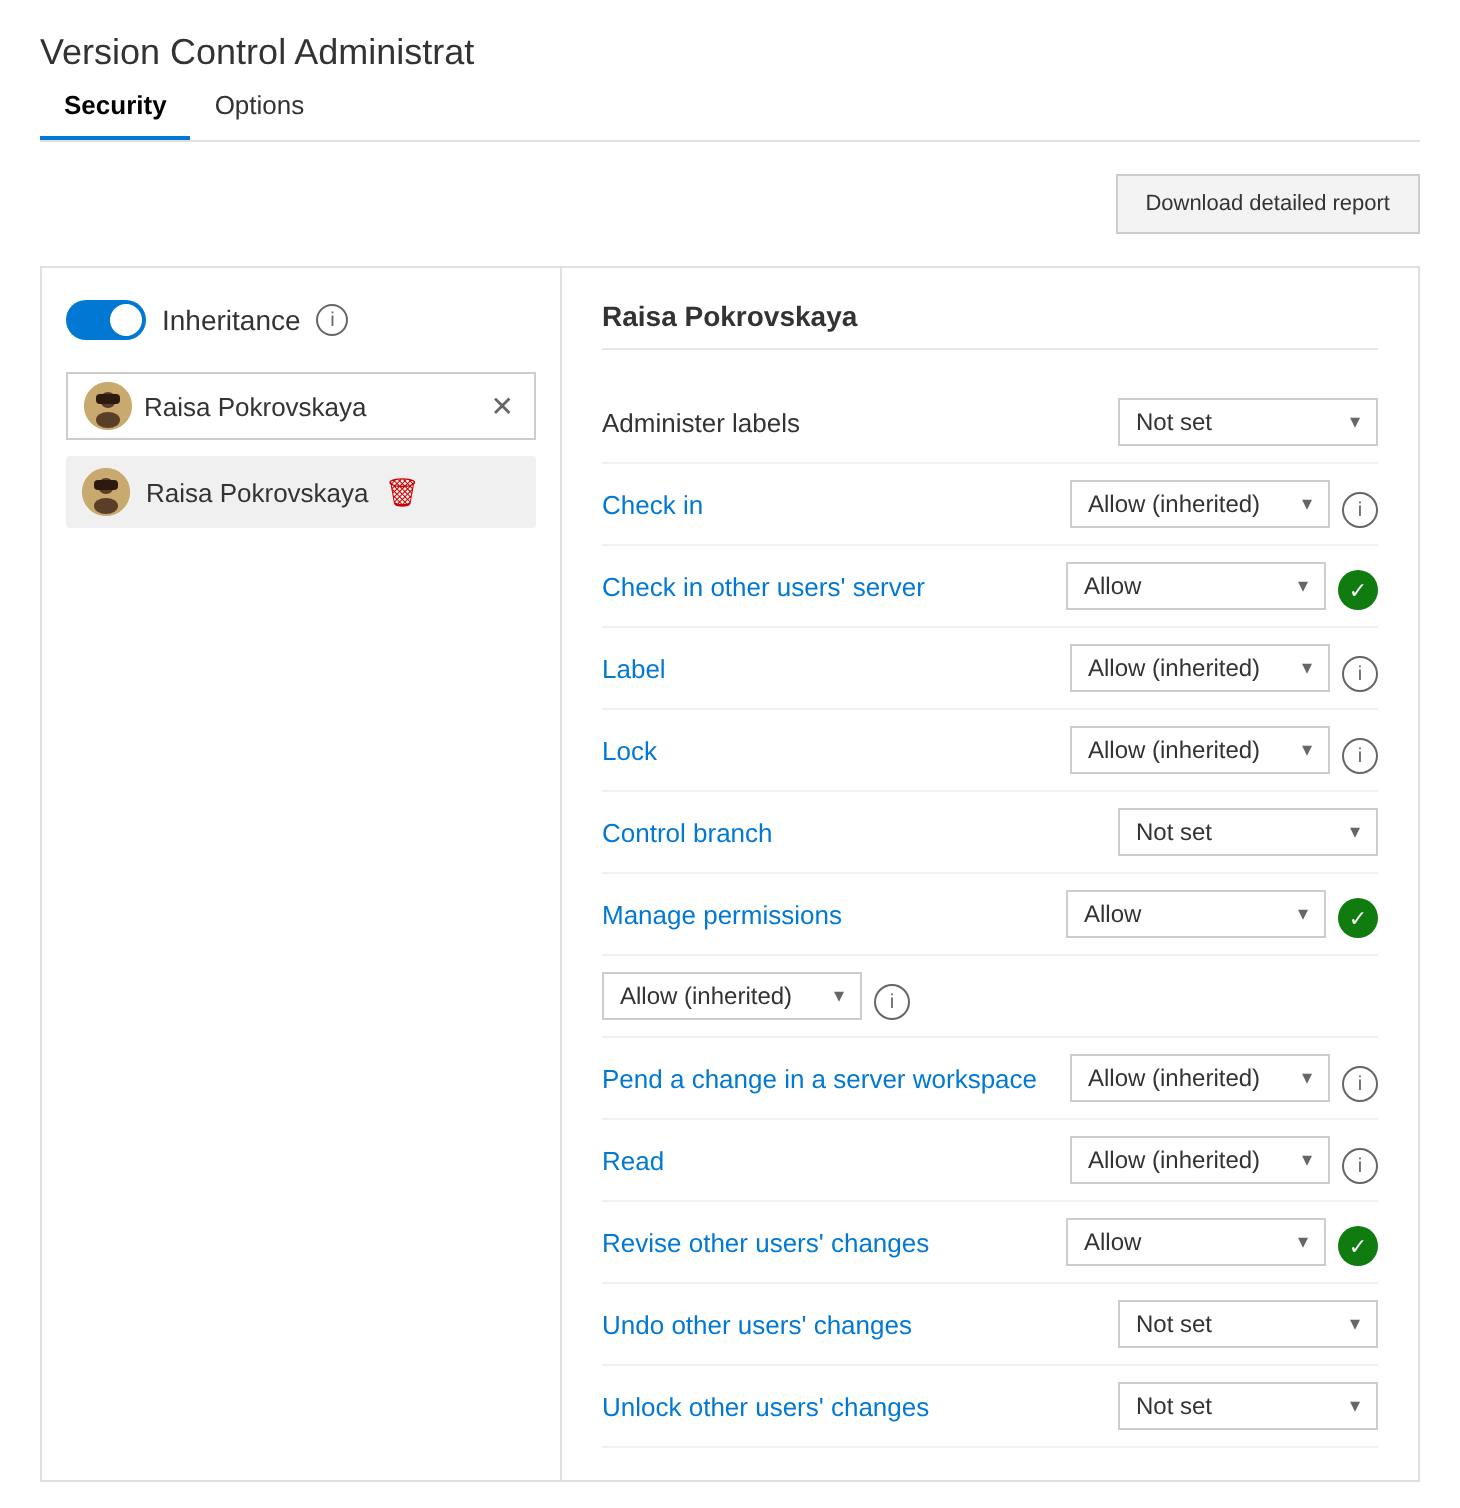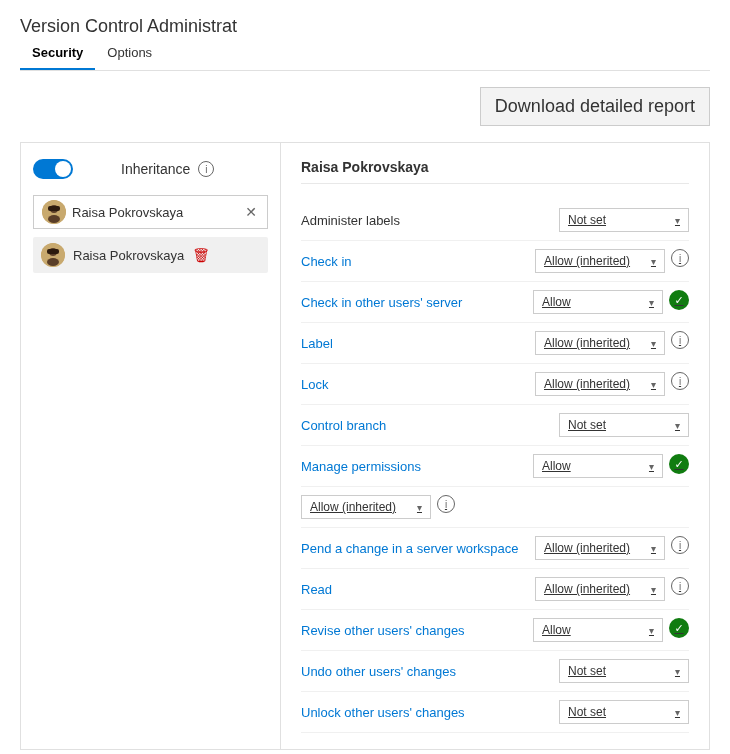--- a/index.html
+++ b/index.html
@@ -7,47 +7,47 @@
 
     .page-header { padding: 16px 20px 0; }
     .page-title { font-size: 18px; font-weight: 400; color: #333; margin-bottom: 0; }
     .tab-bar { display: flex; gap: 0; border-bottom: 1px solid #e0e0e0; margin-bottom: 0; }
     .tab { padding: 8px 12px; cursor: pointer; font-size: 13px; color: #333; border-bottom: 2px solid transparent; }
     .tab.active { color: #000000; border-bottom: 2px solid #0078d4; font-weight: 600; }
 
     .main-content { padding: 16px 20px; }
 
     .download-bar { display: flex; justify-content: flex-end; margin-bottom: 16px; }
-    .download-btn { background: #f3f3f3; border: 1px solid #ccc; padding: 8px 14px; font-size: 18px; cursor: pointer; color: #333; }
+    .download-btn { background: #f3f3f3; border: 1px solid #ccc; padding: 8px 14px; font-size: 11px; cursor: pointer; color: #333; }
 
     .content-area { display: flex; gap: 0; border: 1px solid #e0e0e0; min-height: 560px; }
 
     .left-panel { width: 260px; border-right: 1px solid #e0e0e0; padding: 16px 12px; flex-shrink: 0; }
 
     .inheritance-row { display: flex; align-items: center; gap: 8px; margin-bottom: 16px; }
     .toggle { width: 40px; height: 20px; background: #0078d4; border-radius: 10px; position: relative; cursor: pointer; flex-shrink: 0; }
     .toggle-knob { width: 16px; height: 16px; background: #fff; border-radius: 50%; position: absolute; top: 2px; right: 2px; }
-    .inheritance-label { font-size: 14px; color: #333; margin-left: 40px; }
+    .inheritance-label { font-size: 14px; color: #333; }
     .info-icon { width: 16px; height: 16px; border-radius: 50%; border: 1px solid #666; display: inline-flex; align-items: center; justify-content: center; font-size: 10px; color: #666; cursor: pointer; flex-shrink: 0; }
 
     .user-search { display: flex; align-items: center; border: 1px solid #ccc; padding: 4px 8px; margin-bottom: 8px; background: #fff; }
     .user-avatar { width: 24px; height: 24px; border-radius: 50%; background: #c8a96e; display: flex; align-items: center; justify-content: center; font-size: 10px; flex-shrink: 0; overflow: hidden; }
     .user-name-text { flex: 1; margin-left: 6px; font-size: 13px; }
     .close-btn { background: none; border: none; cursor: pointer; color: #666; font-size: 14px; padding: 0 2px; }
 
     .user-list-item { display: flex; align-items: center; padding: 6px 8px; background: #f0f0f0; border-radius: 2px; gap: 8px; }
     .trash-icon { color: #cc0000; cursor: pointer; font-size: 14px; }
 
     .right-panel { flex: 1; padding: 16px 20px; }
     .user-section-title { font-size: 14px; font-weight: 600; color: #333; margin-bottom: 16px; padding-bottom: 8px; border-bottom: 1px solid #e8e8e8; }
 
     .permission-row { display: flex; align-items: center; padding: 8px 0; border-bottom: 1px solid #f0f0f0; }
     .permission-label { flex: 1; font-size: 13px; color: #0078d4; }
     .permission-label.regular { color: #333; }
-    .permission-control { display: flex; align-items: flex-start; gap: 6px; text-decoration: underline; }
+    .permission-control { display: flex; align-items: flex-end; gap: 6px; }
     .select-box { border: 1px solid #ccc; background: #fff; padding: 4px 8px; font-size: 12px; display: flex; align-items: center; gap: 6px; cursor: pointer; min-width: 130px; justify-content: space-between; }
     .chevron { font-size: 10px; color: #666; }
     .check-circle { width: 20px; height: 20px; border-radius: 50%; background: #107c10; display: flex; align-items: center; justify-content: center; color: white; font-size: 11px; flex-shrink: 0; }
     .info-badge { width: 18px; height: 18px; border-radius: 50%; border: 1px solid #666; display: flex; align-items: center; justify-content: center; font-size: 10px; color: #666; cursor: pointer; flex-shrink: 0; }
 
     .avatar-svg { width: 24px; height: 24px; }
   </style>
 </head>
 <body>
 

